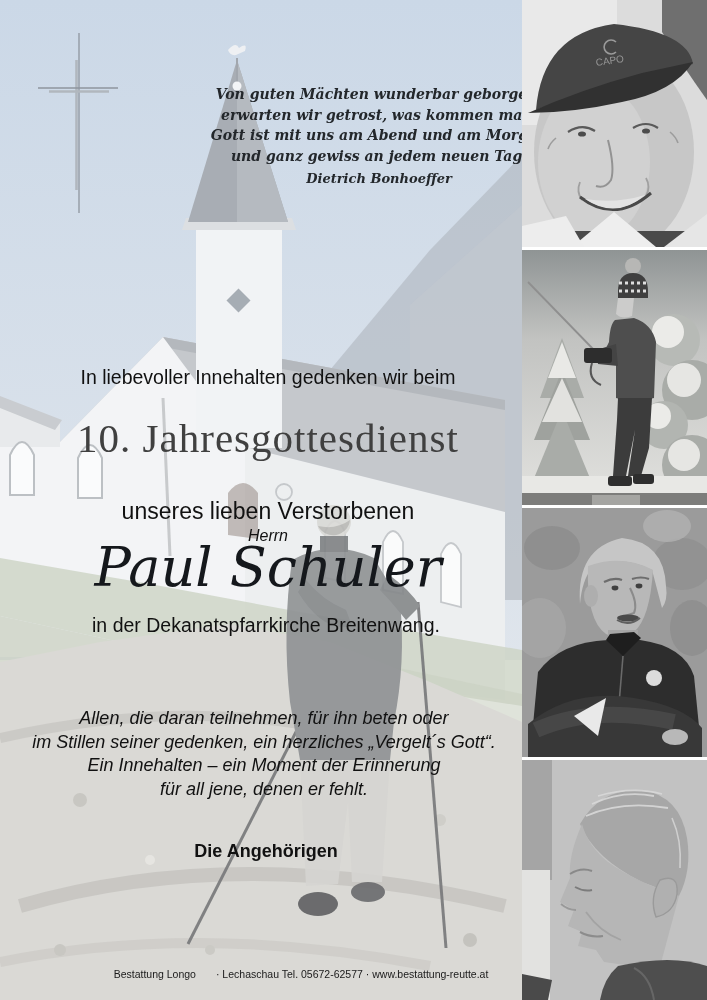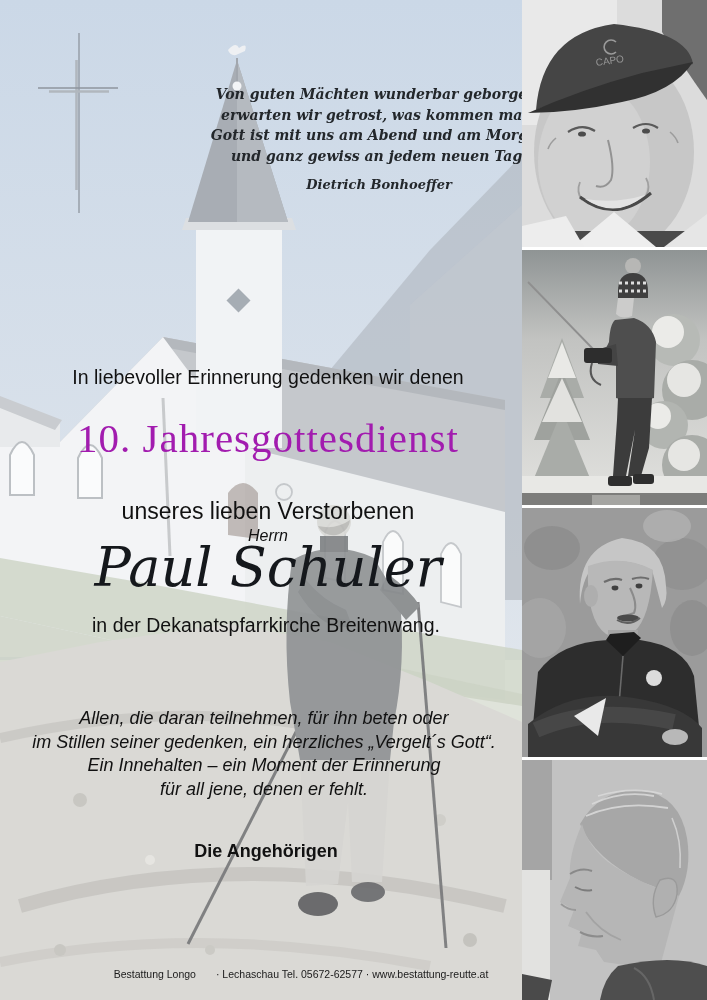--- a/index.html
+++ b/index.html
@@ -5,25 +5,25 @@
   html,body{margin:0;padding:0;background:#fff;}
   .page{position:relative;width:707px;height:1000px;background:#fff;overflow:hidden;
         font-family:"Liberation Sans",sans-serif;color:#111;}
   .left{position:absolute;left:0;top:0;width:522px;height:1000px;}
   .bg-svg{position:absolute;left:0;top:0;width:522px;height:1000px;display:block;}
   .cross-svg{position:absolute;left:36px;top:30px;width:90px;height:190px;}
   .txt{position:absolute;text-align:center;white-space:nowrap;}
   .poem{left:379px;top:84px;transform:translateX(-50%);
         font-family:"DejaVu Serif",serif;font-style:italic;font-weight:600;
         font-size:14px;line-height:20.5px;color:#23272b;}
-  .poem-author{font-size:13px;margin-top:9px;}
+  .poem-author{font-size:13px;margin-top:3px;}
   .intro{left:268px;top:366px;transform:translateX(-50%);font-size:19.5px;}
   .title{left:268px;top:414px;transform:translateX(-50%);
          font-family:"Liberation Serif",serif;font-weight:400;
-         font-size:41px;letter-spacing:1px;color:#a21caf;}
+         font-size:41px;letter-spacing:1px;color:#404040;}
   .subline{left:268px;top:498px;transform:translateX(-50%);font-size:23px;}
   .salutation{left:268px;top:527px;transform:translateX(-50%);font-size:16px;font-style:italic;}
   .name{left:268px;top:536px;transform:translateX(-50%);
         font-family:"DejaVu Serif",serif;font-style:italic;font-weight:500;
         font-size:54px;color:#15181c;}
   .when{left:266px;top:612px;transform:translateX(-50%);font-size:19.5px;line-height:27.5px;}
   .condolence{left:264px;top:707px;transform:translateX(-50%);
               font-size:18px;font-style:italic;line-height:23.5px;}
   .closing{left:266px;top:841px;transform:translateX(-50%);font-size:18px;font-weight:bold;}
   .footer{left:301px;top:968px;transform:translateX(-50%);font-size:10.5px;color:#1a1a1a;}
@@ -124,21 +124,21 @@
     </svg>
 
     <div class="txt poem">
       <div>Von guten Mächten wunderbar geborgen,</div>
       <div>erwarten wir getrost, was kommen mag.</div>
       <div>Gott ist mit uns am Abend und am Morgen</div>
       <div>und ganz gewiss an jedem neuen Tag.</div>
       <div class="poem-author">Dietrich Bonhoeffer</div>
     </div>
 
-    <div class="txt intro">In liebevoller Erinnerung gedenken wir denen</div>
+    <div class="txt intro">In liebevoller Innehalten gedenken wir beim</div>
     <div class="txt title">10. Jahresgottesdienst</div>
     <div class="txt subline">unseres lieben Verstorbenen</div>
     <div class="txt salutation">Herrn</div>
     <div class="txt name">Paul Schuler</div>
 
     <div class="txt when">
       <div>in der Dekanatspfarrkirche Breitenwang.</div>
     </div>
 
     <div class="txt closing">Die Angehörigen</div>

